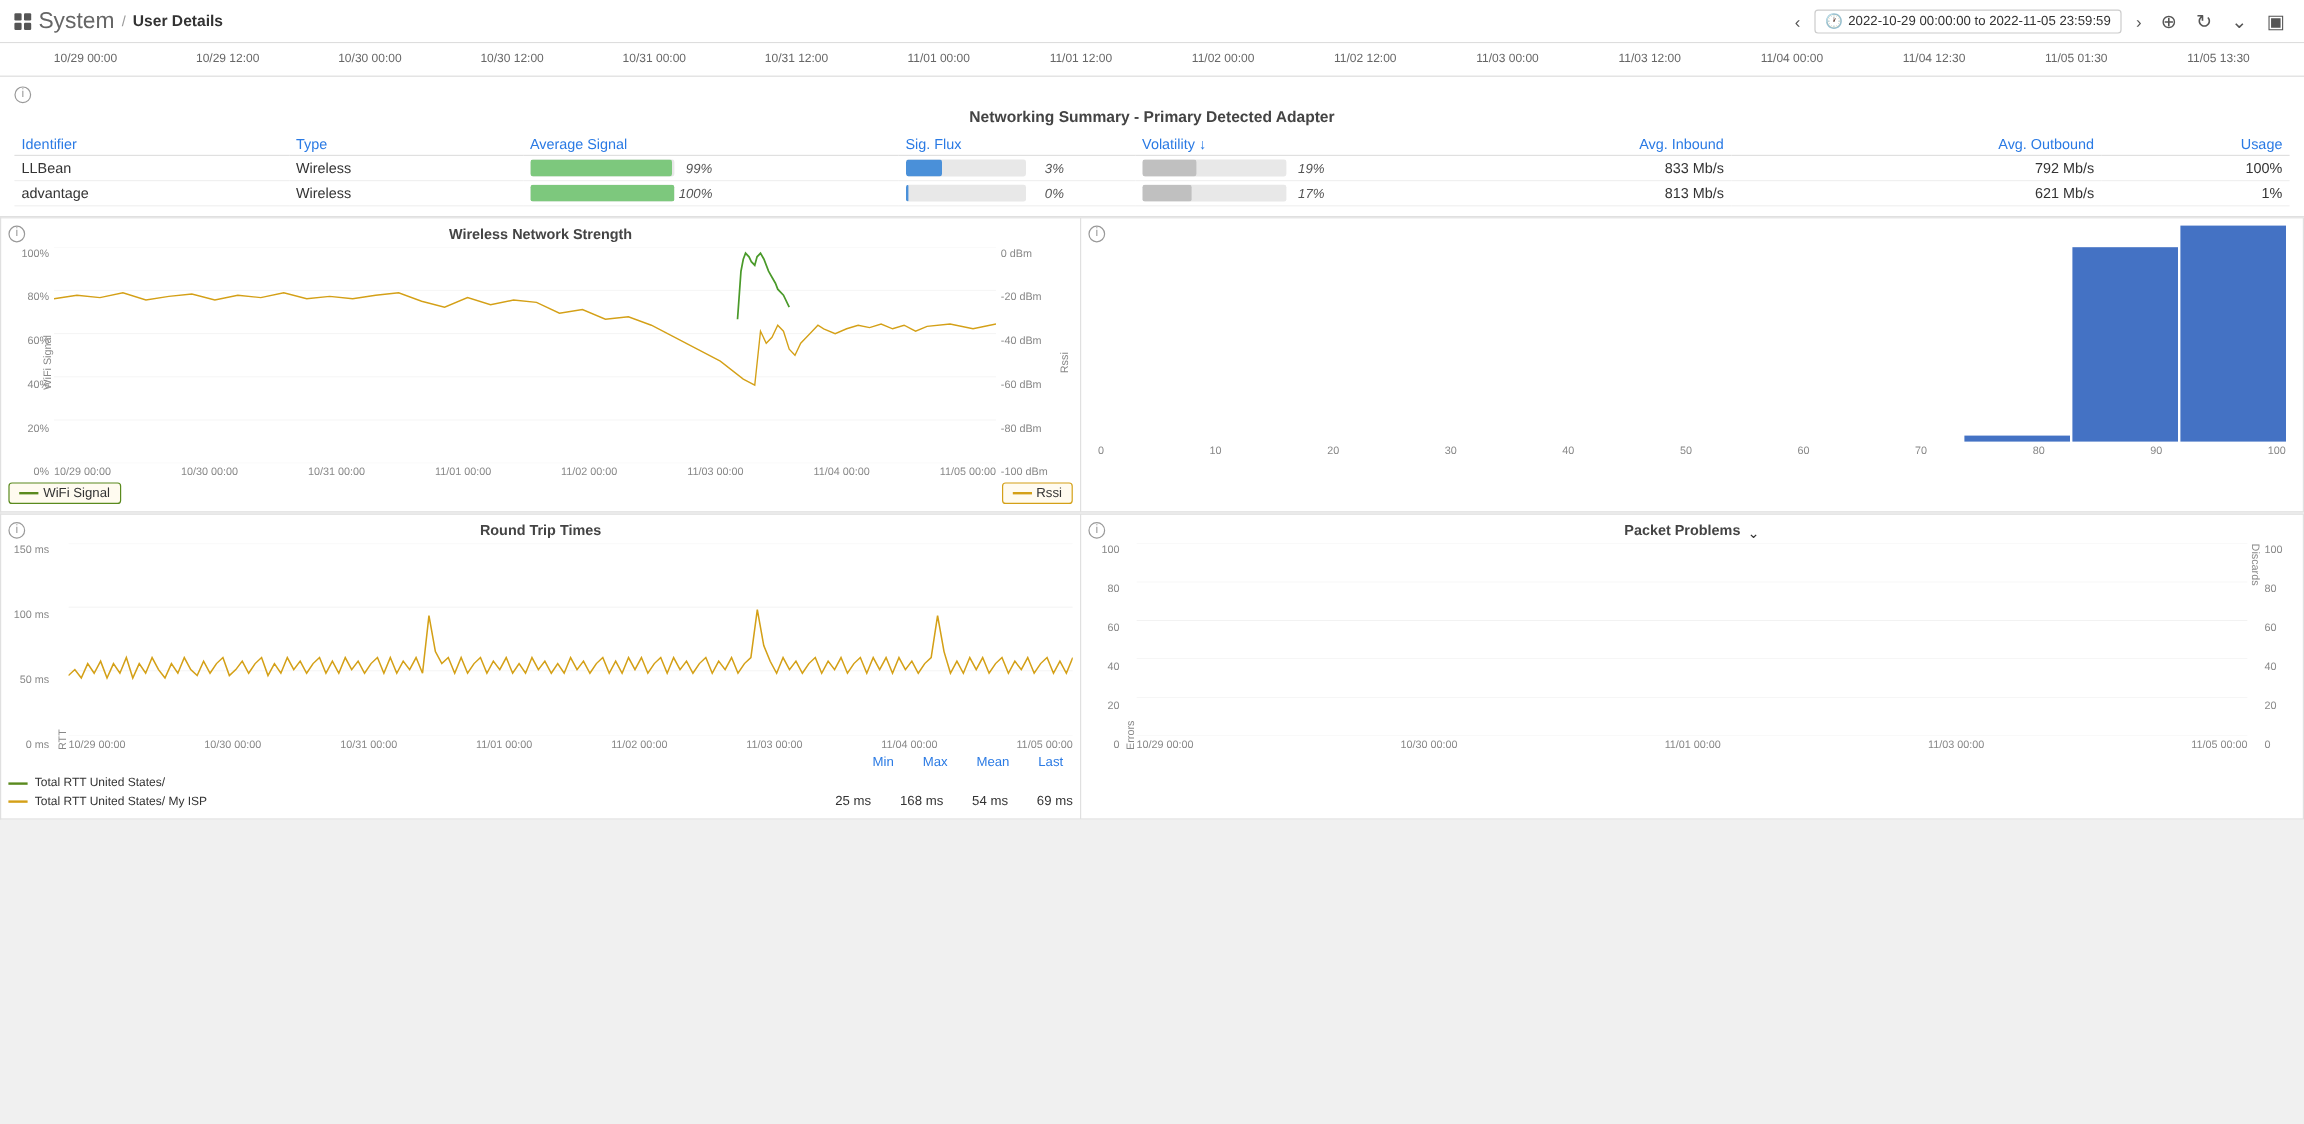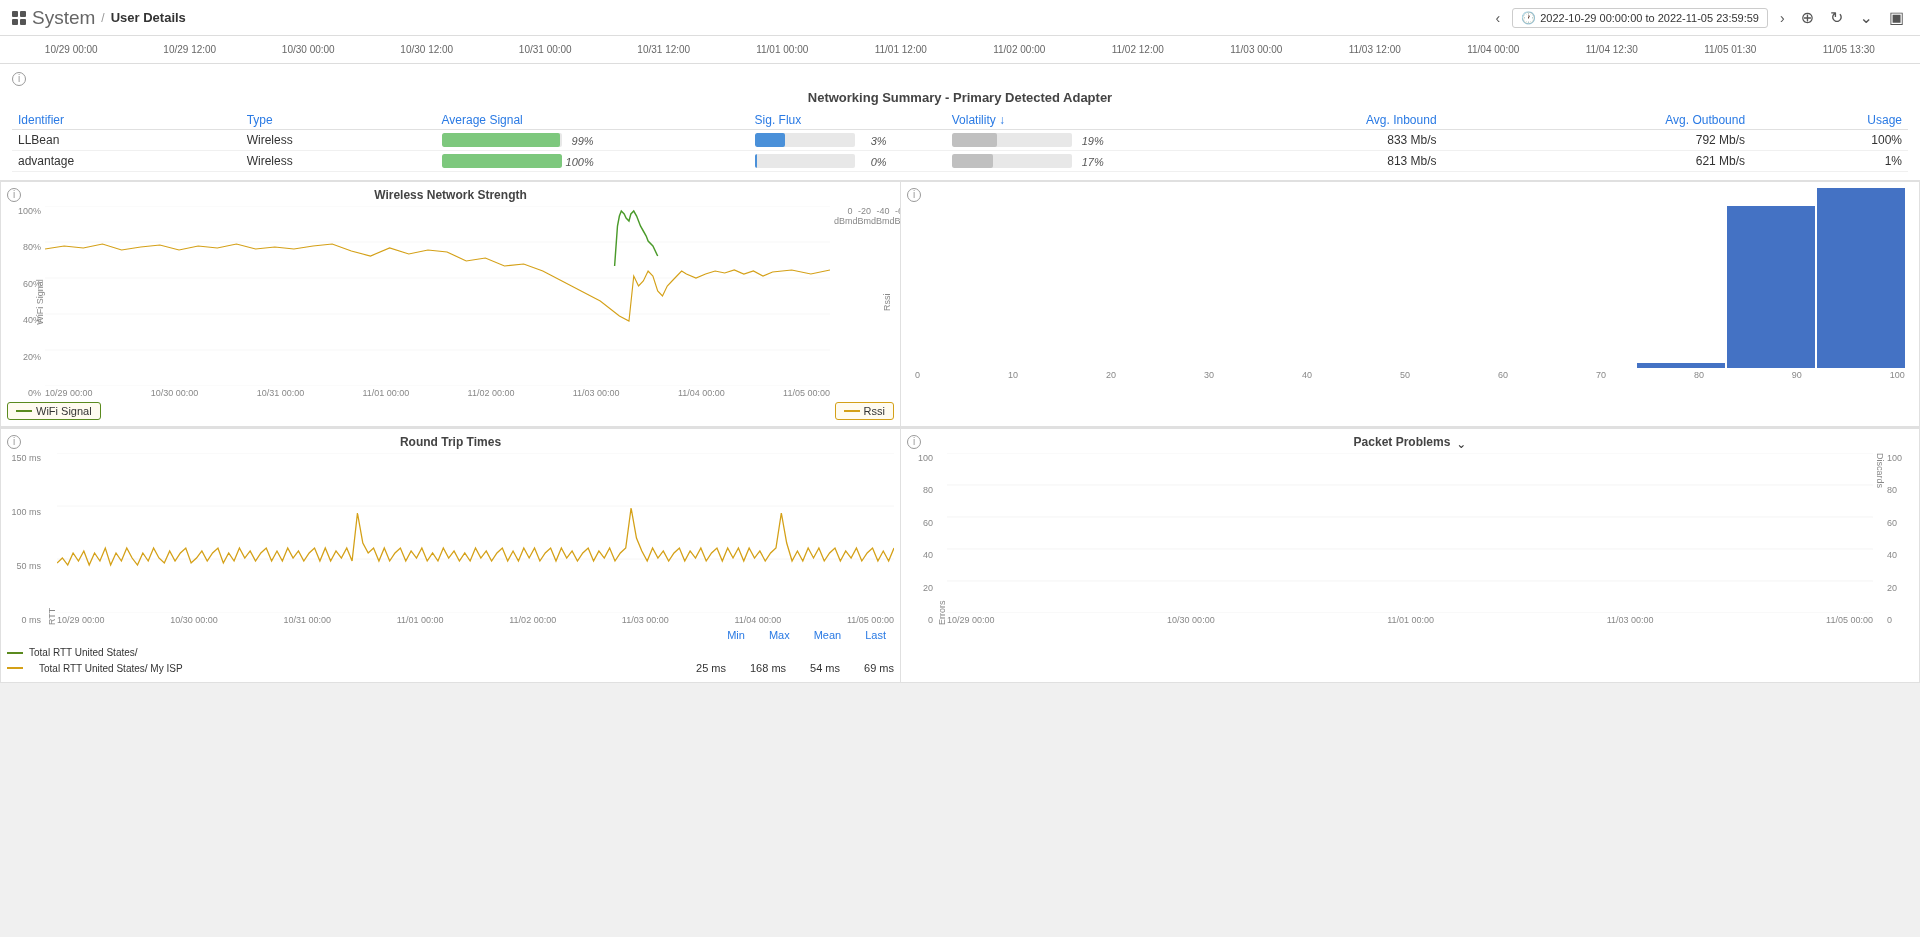--- a/index.html
+++ b/index.html
@@ -237,21 +237,21 @@
             <span>10/30 00:00</span>
             <span>10/31 00:00</span>
             <span>11/01 00:00</span>
             <span>11/02 00:00</span>
             <span>11/03 00:00</span>
             <span>11/04 00:00</span>
             <span>11/05 00:00</span>
           </div>
         </div>
 
-        <div style="display:flex;flex-direction:row;justify-content:space-between;align-items:flex-start;padding-left:4px;font-size:9px;color:#888;width:52px;min-height:180px;text-align:right;">
+        <div style="display:flex;flex-direction:column;justify-content:space-between;align-items:flex-start;padding-left:4px;font-size:9px;color:#888;width:52px;min-height:180px;text-align:right;">
           <span>0 dBm</span>
           <span>-20 dBm</span>
           <span>-40 dBm</span>
           <span>-60 dBm</span>
           <span>-80 dBm</span>
           <span>-100 dBm</span>
         </div>
         <div style="display:flex;align-items:center;justify-content:center;writing-mode:vertical-rl;text-orientation:mixed;font-size:9px;color:#888;transform:rotate(180deg);padding-left:2px;">Rssi</div>
       </div>
 
@@ -369,21 +369,21 @@
       </div>
 
       <div style="margin-top:4px;">
         <div style="display:flex;align-items:center;justify-content:space-between;padding:2px 0;">
           <div style="display:flex;align-items:center;gap:6px;">
             <div style="width:16px;height:2px;background:#5a8a1e;"></div>
             <span style="font-size:10px;">Total RTT United States/</span>
           </div>
         </div>
         <div style="display:flex;align-items:center;justify-content:space-between;padding:2px 0;">
-          <div style="display:flex;align-items:center;gap:16px;">
+          <div style="display:flex;align-items:center;gap:6px;">
             <div style="width:16px;height:2px;background:#d4a017;"></div>
             <span style="font-size:10px;">Total RTT United States/ My ISP</span>
           </div>
           <div style="display:flex;gap:24px;font-size:11px;color:#333;">
             <span>25 ms</span>
             <span>168 ms</span>
             <span>54 ms</span>
             <span>69 ms</span>
           </div>
         </div>

